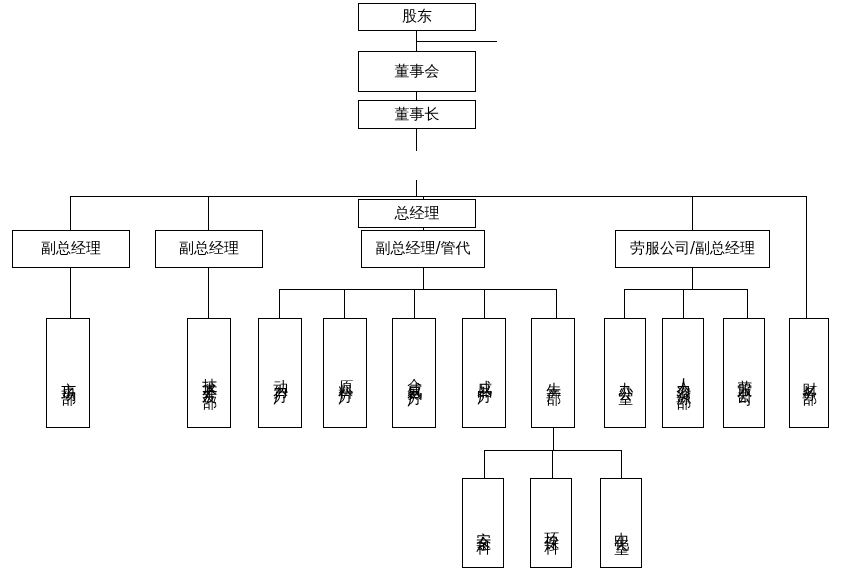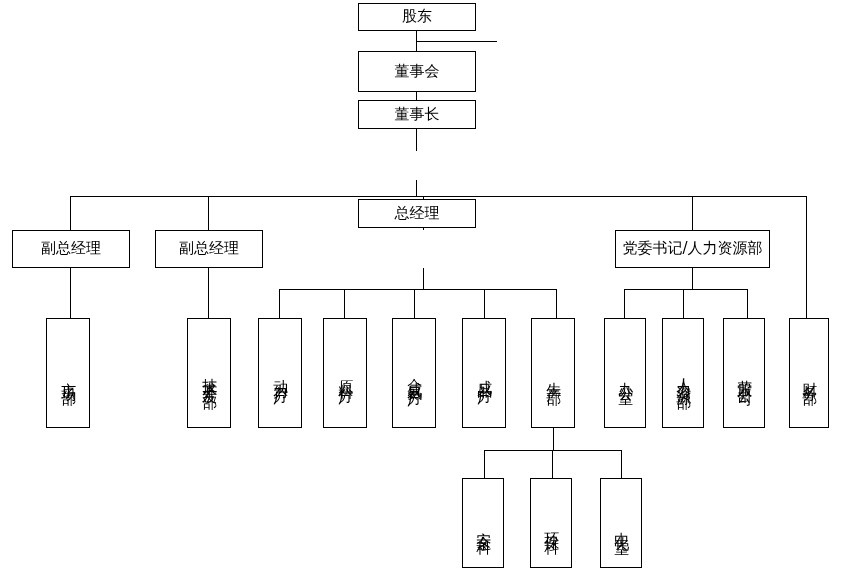--- a/index.html
+++ b/index.html
@@ -104,22 +104,25 @@
     </div>
     <div class="node horiz" style="left: 358px; top: 151px; width: 118px; height: 29px; margin-top: 48px;">
       <span class="label">总经理</span>
     </div>
     <div class="node horiz" style="left: 12px; top: 230px; width: 118px; height: 38px;">
       <span class="label">副总经理</span>
     </div>
     <div class="node horiz" style="left: 155px; top: 230px; width: 108px; height: 38px;">
       <span class="label">副总经理</span>
     </div>
+    <div class="node horiz" style="left: 361px; top: 230px; width: 124px; height: 38px;">
+      <span class="label">副总经理/管代</span>
+    </div>
     <div class="node horiz" style="left: 615px; top: 230px; width: 155px; height: 38px;">
-      <span class="label">党委书记/人力资源部</span>
+      <span class="label">劳服公司/副总经理</span>
     </div>
     <div class="node vert" style="left: 46px; top: 318px; width: 44px; height: 110px;">
       <span class="label">市场部</span>
     </div>
     <div class="node vert" style="left: 187px; top: 318px; width: 44px; height: 110px;">
       <span class="label">技术开发部</span>
     </div>
     <div class="node vert" style="left: 258px; top: 318px; width: 44px; height: 110px;">
       <span class="label">动力分厂</span>
     </div>

